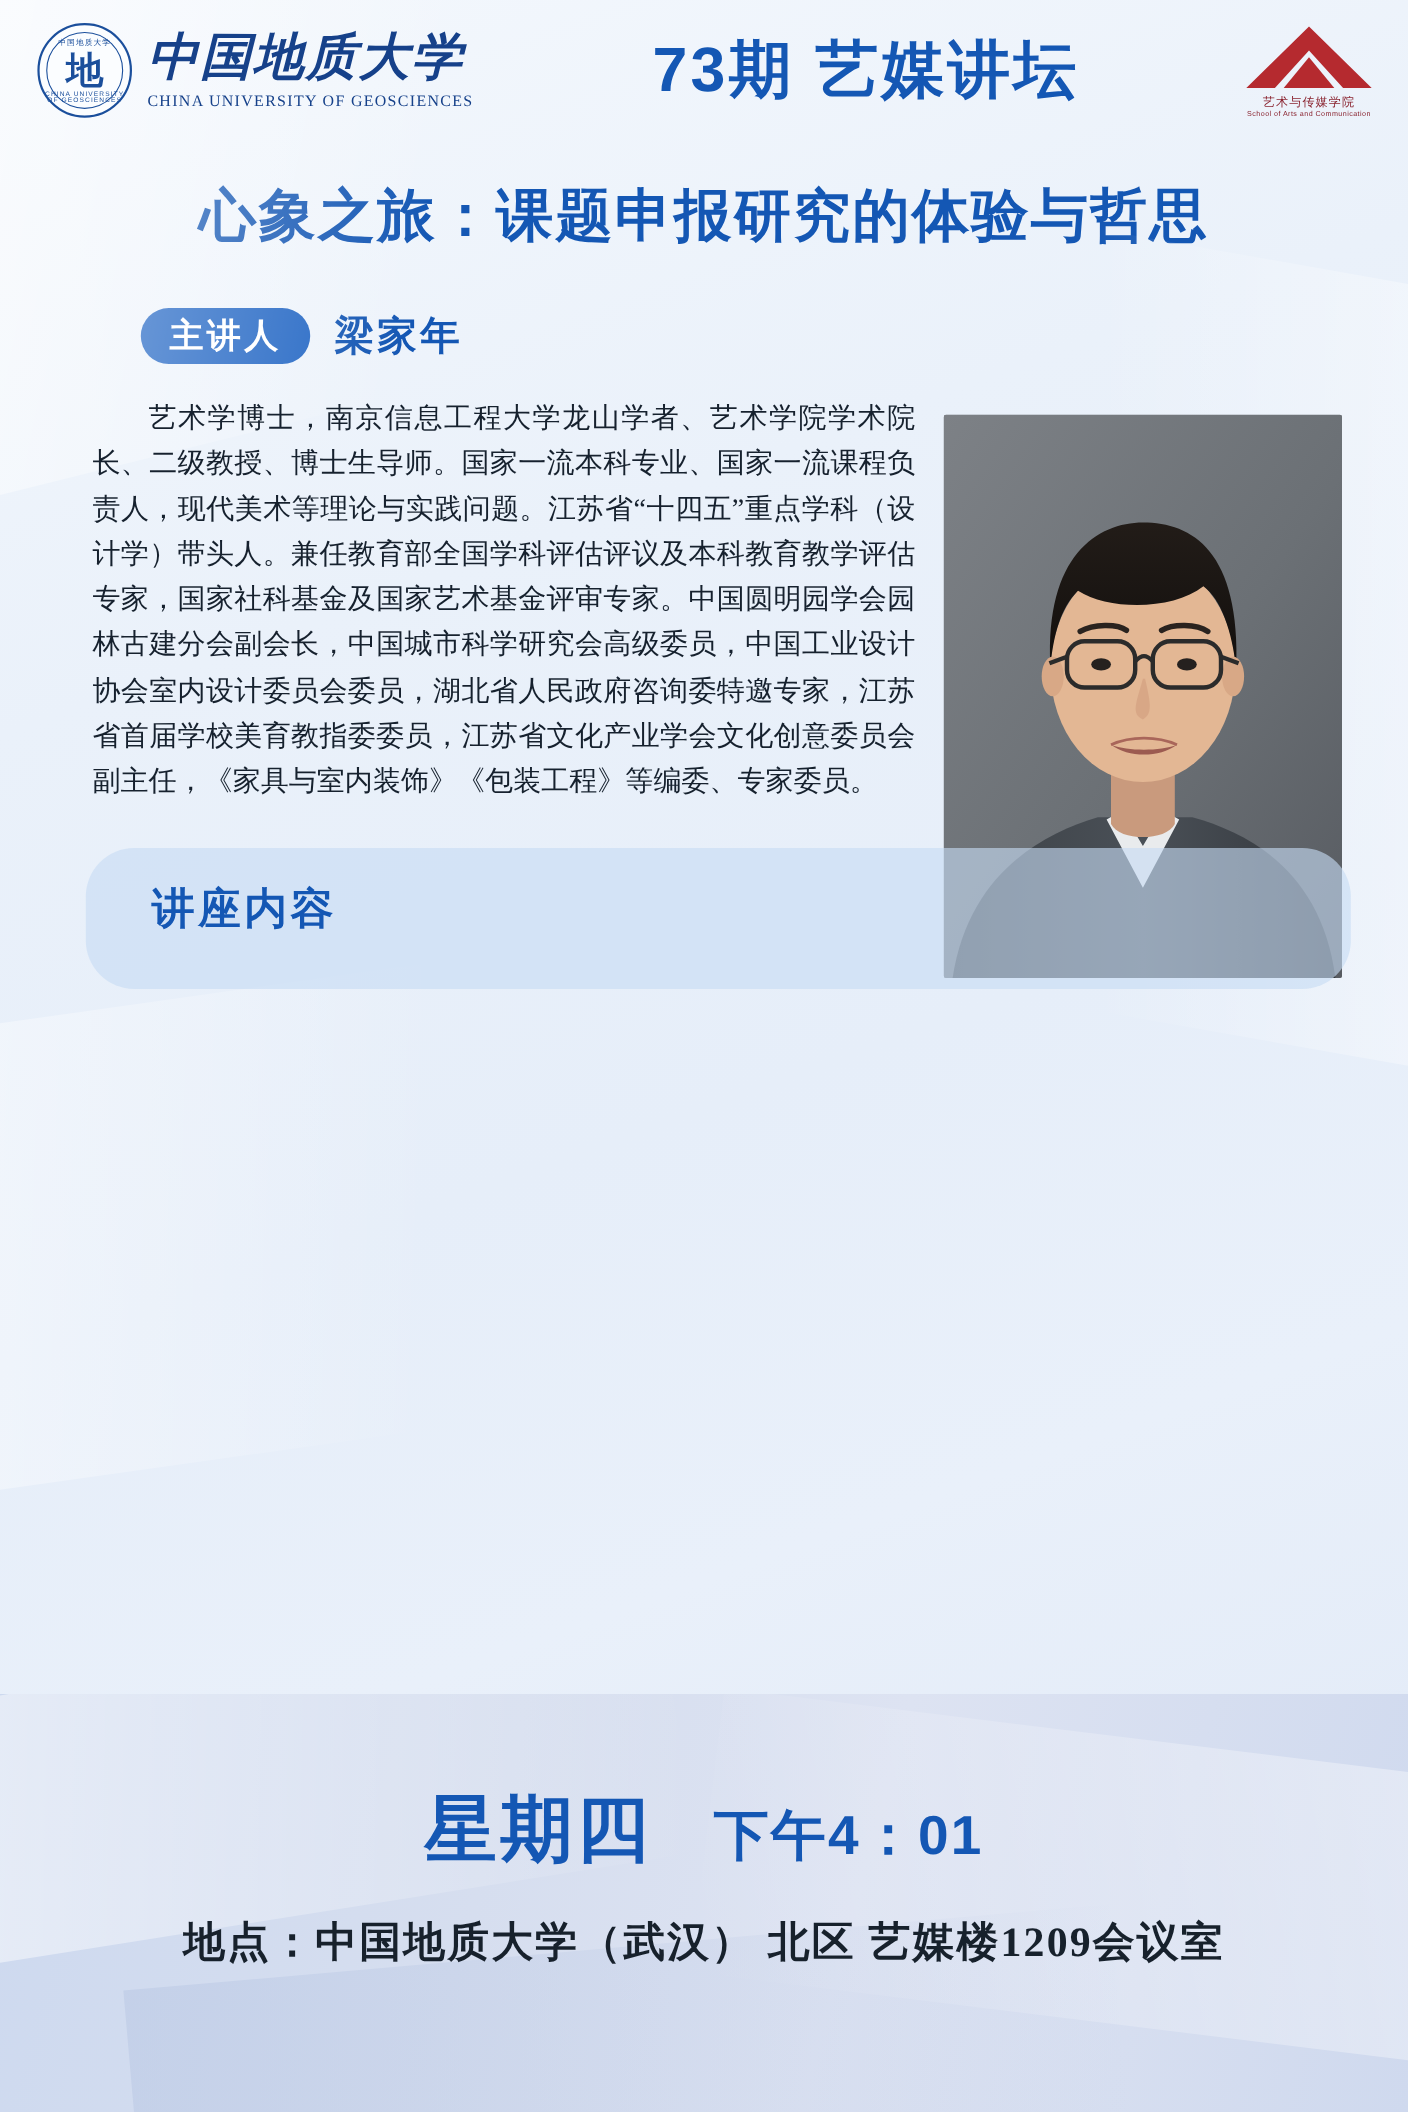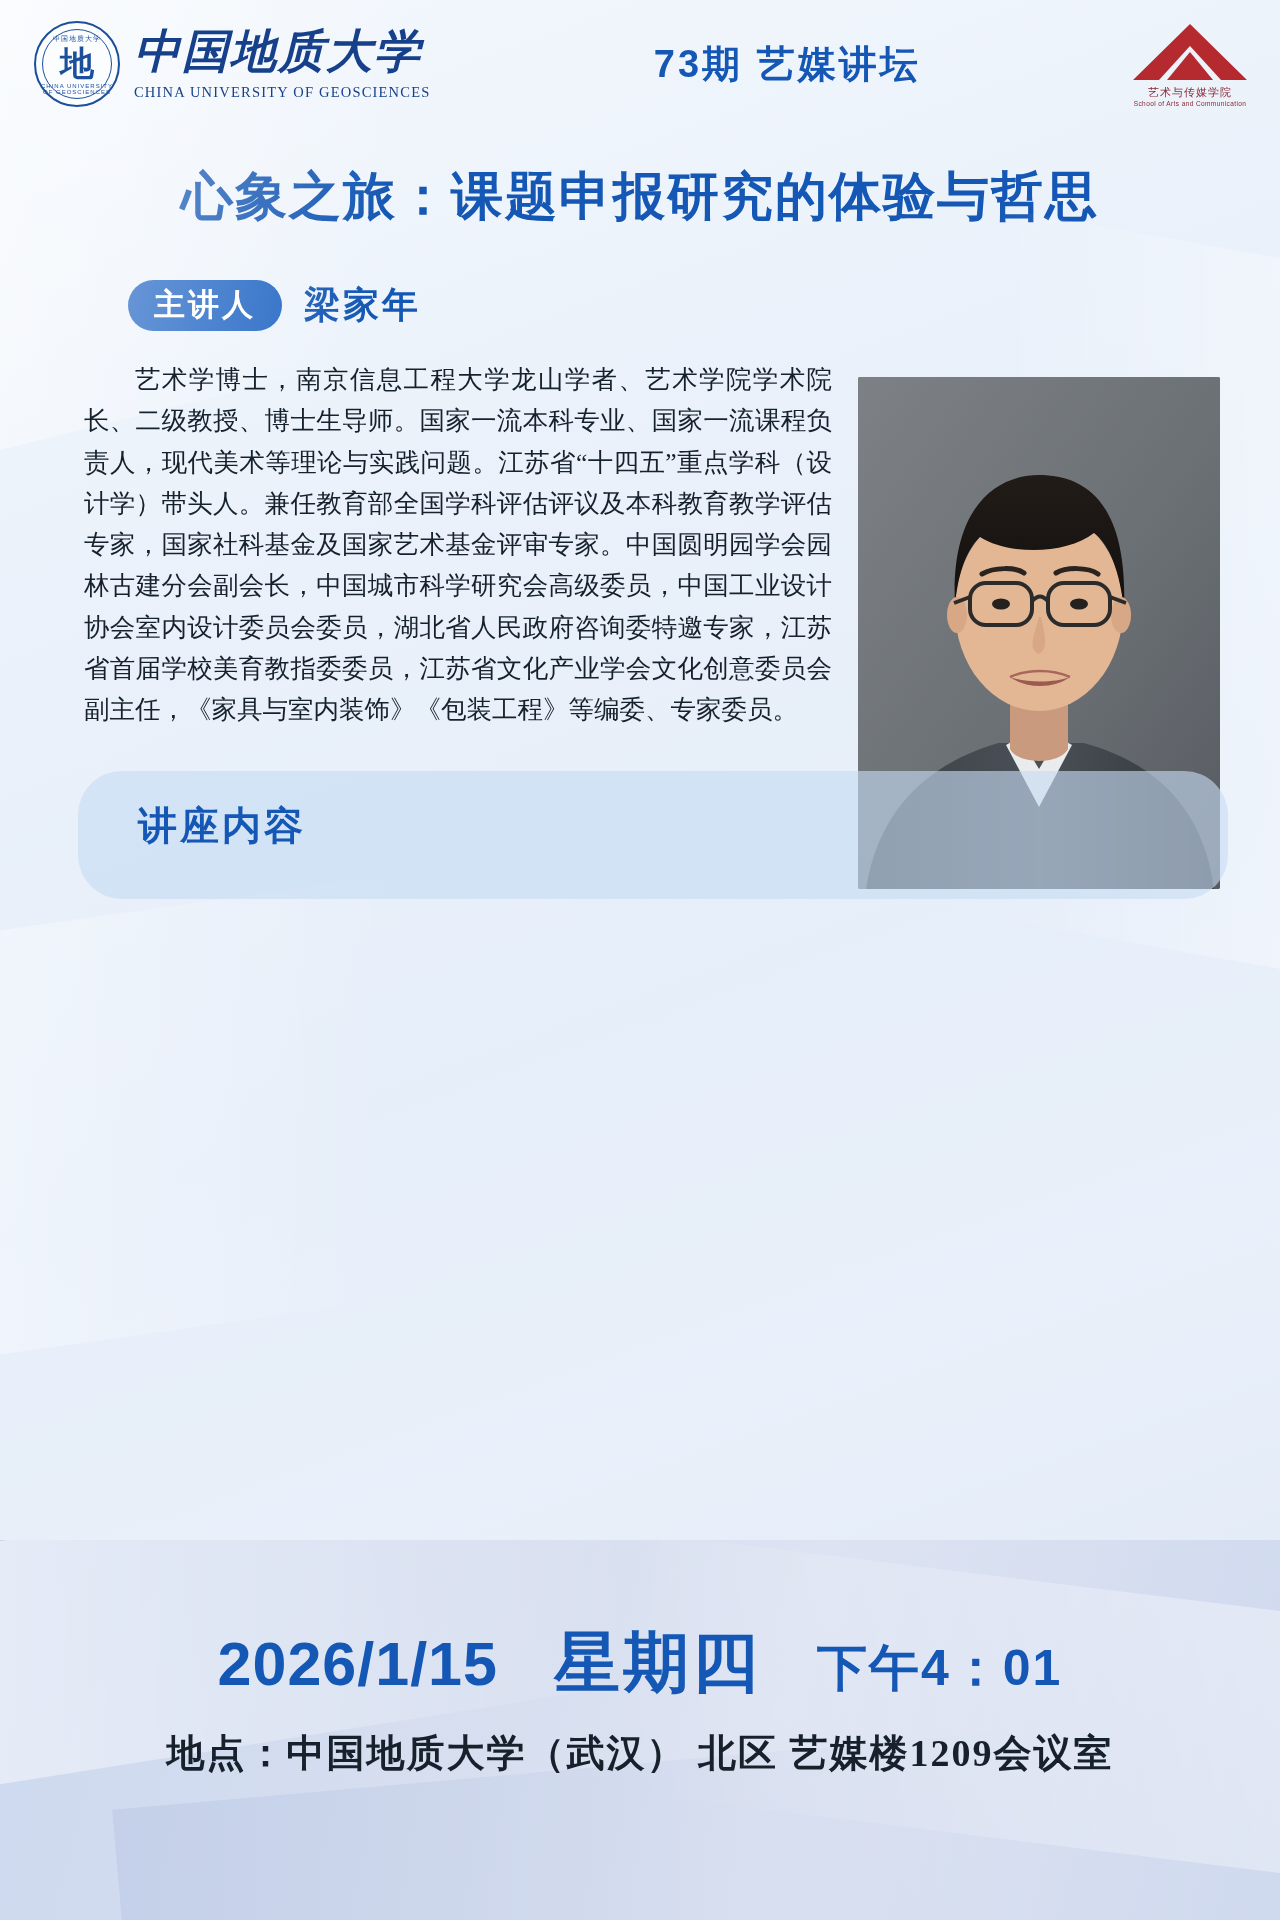--- a/index.html
+++ b/index.html
@@ -122,21 +122,21 @@
   .uni-en {
     font-size: 14.5px;
     color: #16418a;
     letter-spacing: 1.2px;
     margin-top: 6px;
     font-family: "Liberation Serif", "DejaVu Serif", serif;
   }
   .series-title {
     flex: 1 1 auto;
     text-align: center;
-    font-size: 38px;
+    font-size: 57px;
     font-weight: bold;
     color: #1457b4;
     letter-spacing: 3px;
     font-family: "Liberation Sans", "DejaVu Sans", sans-serif;
     padding-left: 18px;
   }
   .school-logo {
     flex: 0 0 auto;
     width: 128px;
     text-align: center;
@@ -307,21 +307,21 @@
     letter-spacing: 3px;
   }
   .time-text {
     font-size: 50px;
     font-weight: bold;
     letter-spacing: 2px;
   }
   .venue-row {
     position: absolute;
     left: 0; right: 0;
-    top: 188px;
+    top: 200px;
     text-align: center;
     font-size: 38px;
     font-weight: bold;
     color: #17212c;
     letter-spacing: 2px;
     font-family: "Liberation Serif", "DejaVu Serif", serif;
   }
 </style>
 </head>
 <body>
@@ -430,21 +430,20 @@
     <div class="content-heading">讲座内容</div>
   </div>
 
   <div class="footer">
     <div class="footer-bg"></div>
     <div class="footer-band band1"></div>
     <div class="footer-band band2"></div>
     <div class="footer-band band3"></div>
 
     <div class="datetime-row">
-      <div class="date-text">2026/1/15</div>
       <div class="weekday-text">星期四</div>
       <div class="time-text">下午4：01</div>
     </div>
 
     <div class="venue-row">地点：中国地质大学（武汉） 北区 艺媒楼1209会议室</div>
   </div>
 
 </div>
 
 </body></html>

